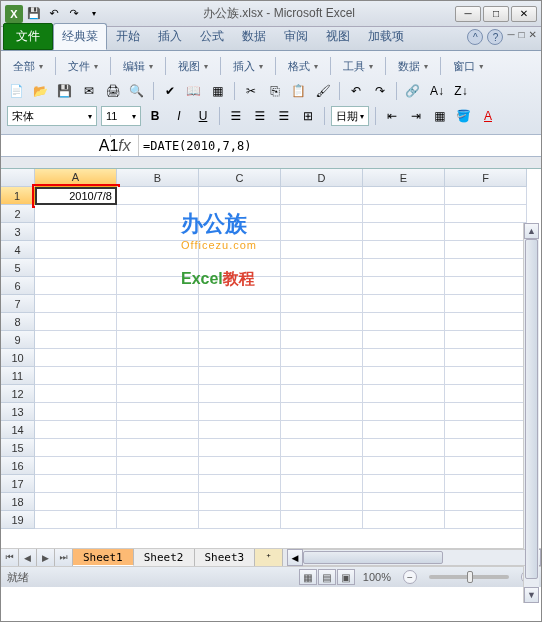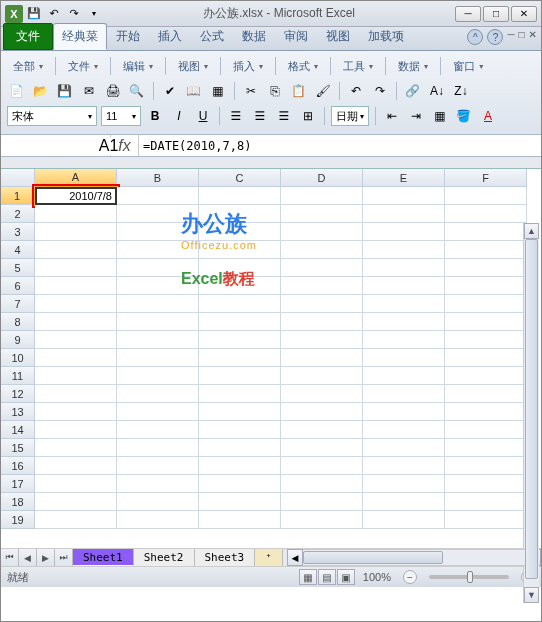--- a/index.html
+++ b/index.html
@@ -64,21 +64,21 @@
 
 .vscroll { position: absolute; right: 2px; top: 222px; width: 16px; height: 380px; background: #e8ecf2; border-left: 1px solid #ccc; }
 .vscroll .arrow { height: 16px; background: linear-gradient(#f4f6fa,#dde4ed); border: 1px solid #aab; display: flex; align-items: center; justify-content: center; font-size: 9px; color: #556; }
 .vscroll .thumb { position: absolute; top: 16px; height: 340px; left: 1px; right: 1px; background: linear-gradient(to right,#e8ecf2,#cfd8e4); border: 1px solid #aab; border-radius: 2px; }
 
 
 .sheet-bar { height: 18px; display: flex; background: #e6e9ee; border-bottom: 1px solid #ccc; }
 .sheet-nav { display: flex; }
 .sheet-nav-btn { width: 18px; border-right: 1px solid #bbb; display: flex; align-items: center; justify-content: center; font-size: 9px; color: #555; background: linear-gradient(#f0f3f8,#dde4ed); }
 .sheet-tab { padding: 0 10px; font-size: 11px; border-right: 1px solid #bbb; display: flex; align-items: center; background: #eee; font-family: monospace; }
-.sheet-tab.active { background: #8b5cf6; border-bottom: 1px solid #fff; }
+.sheet-tab.active { background: #fdba74; border-bottom: 1px solid #fff; }
 .hscroll { flex: 1; display: flex; margin-left: 4px; }
 .hscroll .harrow { width: 16px; background: linear-gradient(#f4f6fa,#dde4ed); border: 1px solid #aab; display: flex; align-items: center; justify-content: center; font-size: 9px; }
 .hscroll .htrack { flex: 1; background: #e8ecf2; border-top: 1px solid #ccc; border-bottom: 1px solid #ccc; position: relative; }
 .hscroll .hthumb { position: absolute; left: 0; width: 140px; top: 1px; bottom: 1px; background: linear-gradient(#e8ecf2,#cfd8e4); border: 1px solid #aab; border-radius: 2px; }
 
 
 .statusbar { height: 20px; background: linear-gradient(#e8edf3,#d6dce5); display: flex; align-items: center; padding: 0 6px; font-size: 11px; color: #555; }
 .status-left { flex: 1; }
 .view-btns { display: flex; gap: 1px; margin-right: 8px; }
 .view-btn { width: 18px; height: 16px; border: 1px solid #aab; background: linear-gradient(#f4f6fa,#dde4ed); display: flex; align-items: center; justify-content: center; font-size: 10px; }

